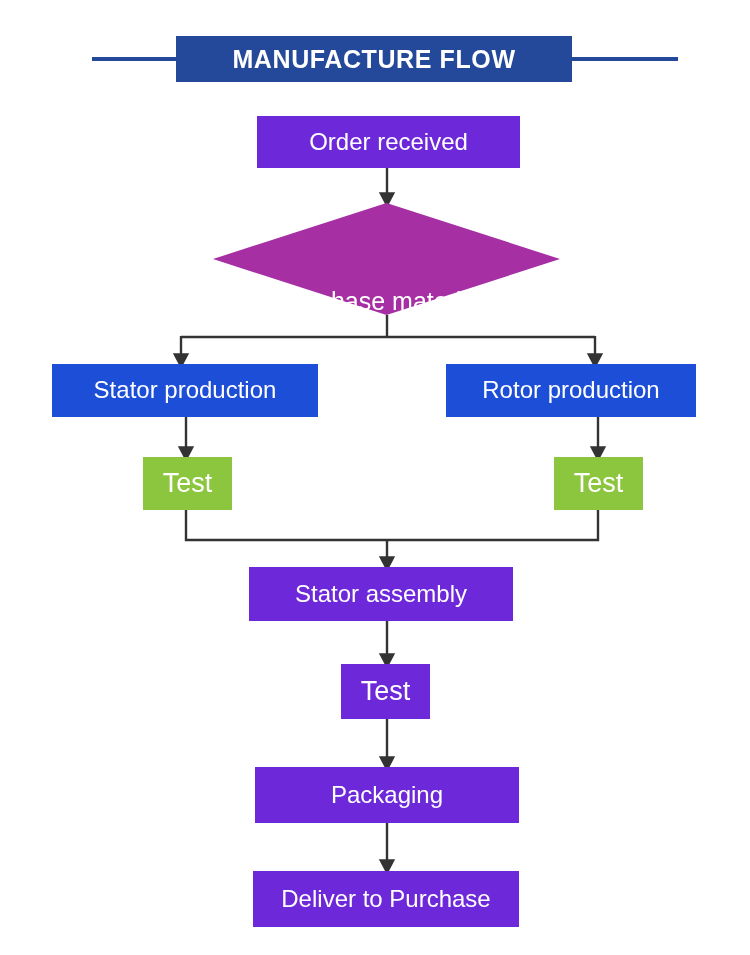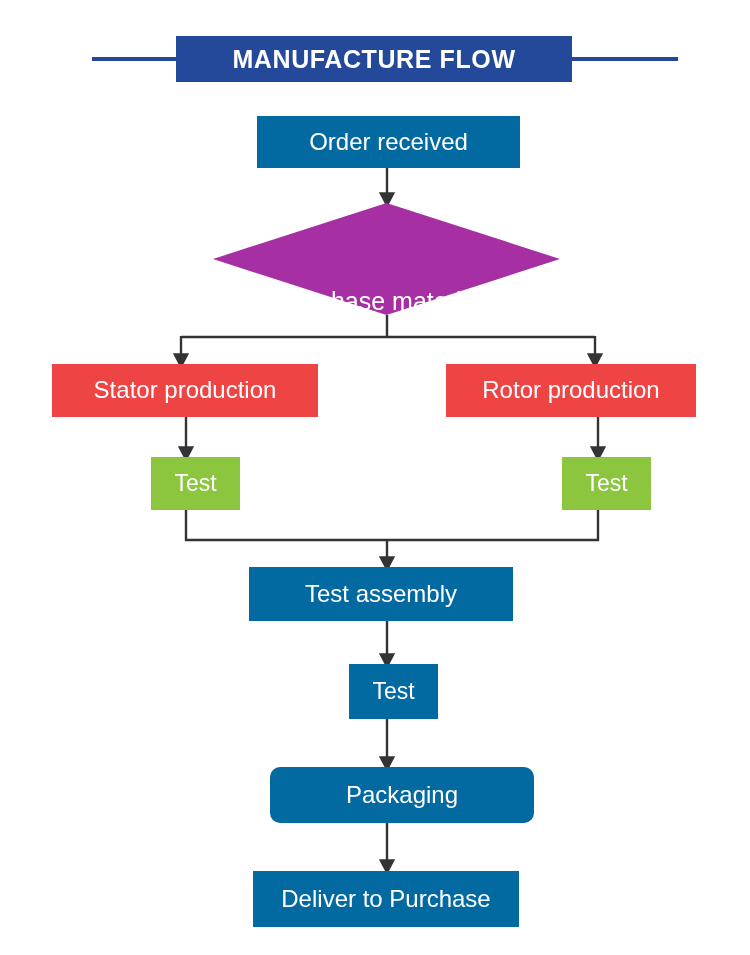--- a/index.html
+++ b/index.html
@@ -65,24 +65,24 @@
     display: flex;
     align-items: center;
     justify-content: center;
     box-sizing: border-box;
     color: #ffffff;
     text-align: center;
     line-height: 1.1;
     white-space: nowrap;
   }
   .node.rect      { font-size: 24px; }
-  .node.rect.sm   { font-size: 23px; margin-left: 8px; }
+  .node.rect.sm   { font-size: 27px; }
 
-  .node.orange { background: #0369a1; text-align: right; }
-  .node.blue   { background: #ef4444; }
+  .node.orange { background: #6d28d9; text-align: right; }
+  .node.blue   { background: #1d4ed8; }
   .node.green  { background: #8CC63E; }
 
   
   .node.diamond {
     background: transparent;
     font-size: 25px;
     align-items: flex-end;
   }
   .node.diamond .diamond-shape {
     position: absolute;
@@ -156,28 +156,28 @@
 
   <div class="node rect sm green" style="left:143px; top:457px; width:89px; height:53px;">
     <span>Test</span>
   </div>
 
   <div class="node rect sm green" style="left:554px; top:457px; width:89px; height:53px;">
     <span>Test</span>
   </div>
 
   <div class="node rect orange" style="left:249px; top:567px; width:264px; height:54px;">
-    <span>Test assembly</span>
+    <span>Stator assembly</span>
   </div>
 
   <div class="node rect sm orange" style="left:341px; top:664px; width:89px; height:55px;">
     <span>Test</span>
   </div>
 
-  <div class="node rect orange" style="left:270px; top:767px; width:264px; height:56px;border-radius:10px;">
+  <div class="node rect orange" style="left:255px; top:767px; width:264px; height:56px;">
     <span>Packaging</span>
   </div>
 
   <div class="node rect orange" style="left:253px; top:871px; width:266px; height:56px;">
     <span>Deliver to Purchase</span>
   </div>
 
 </div>
 
 </body></html>

